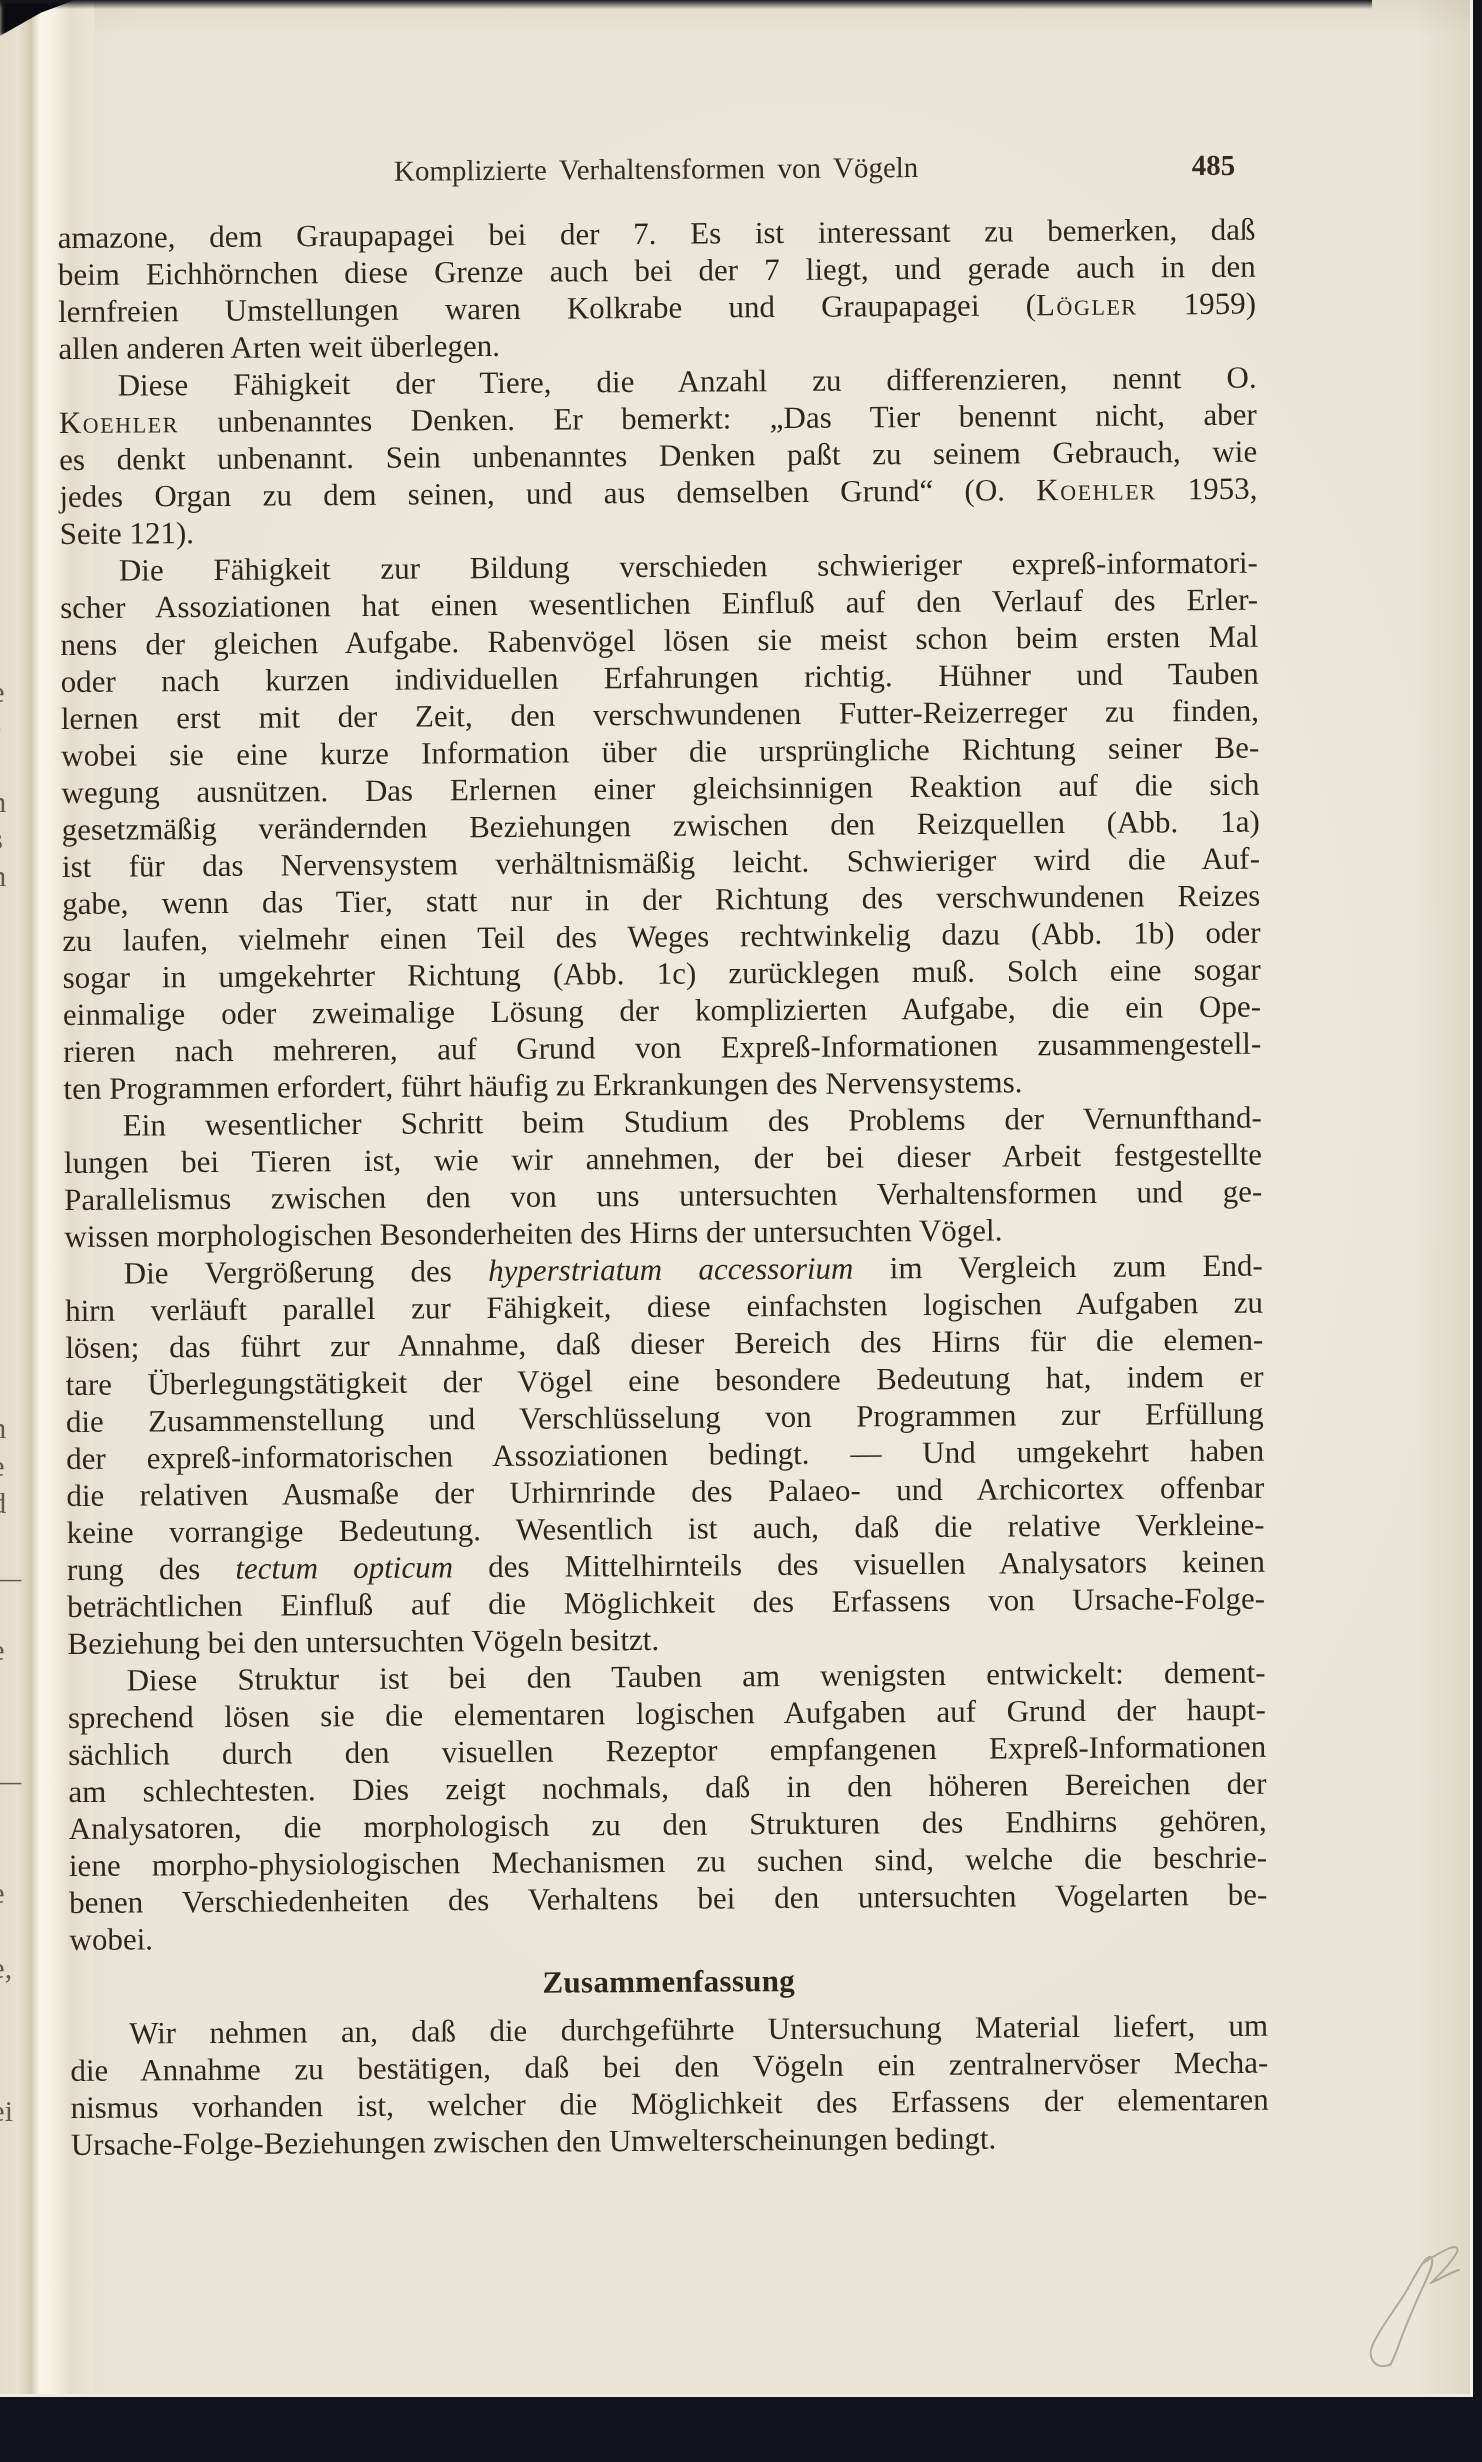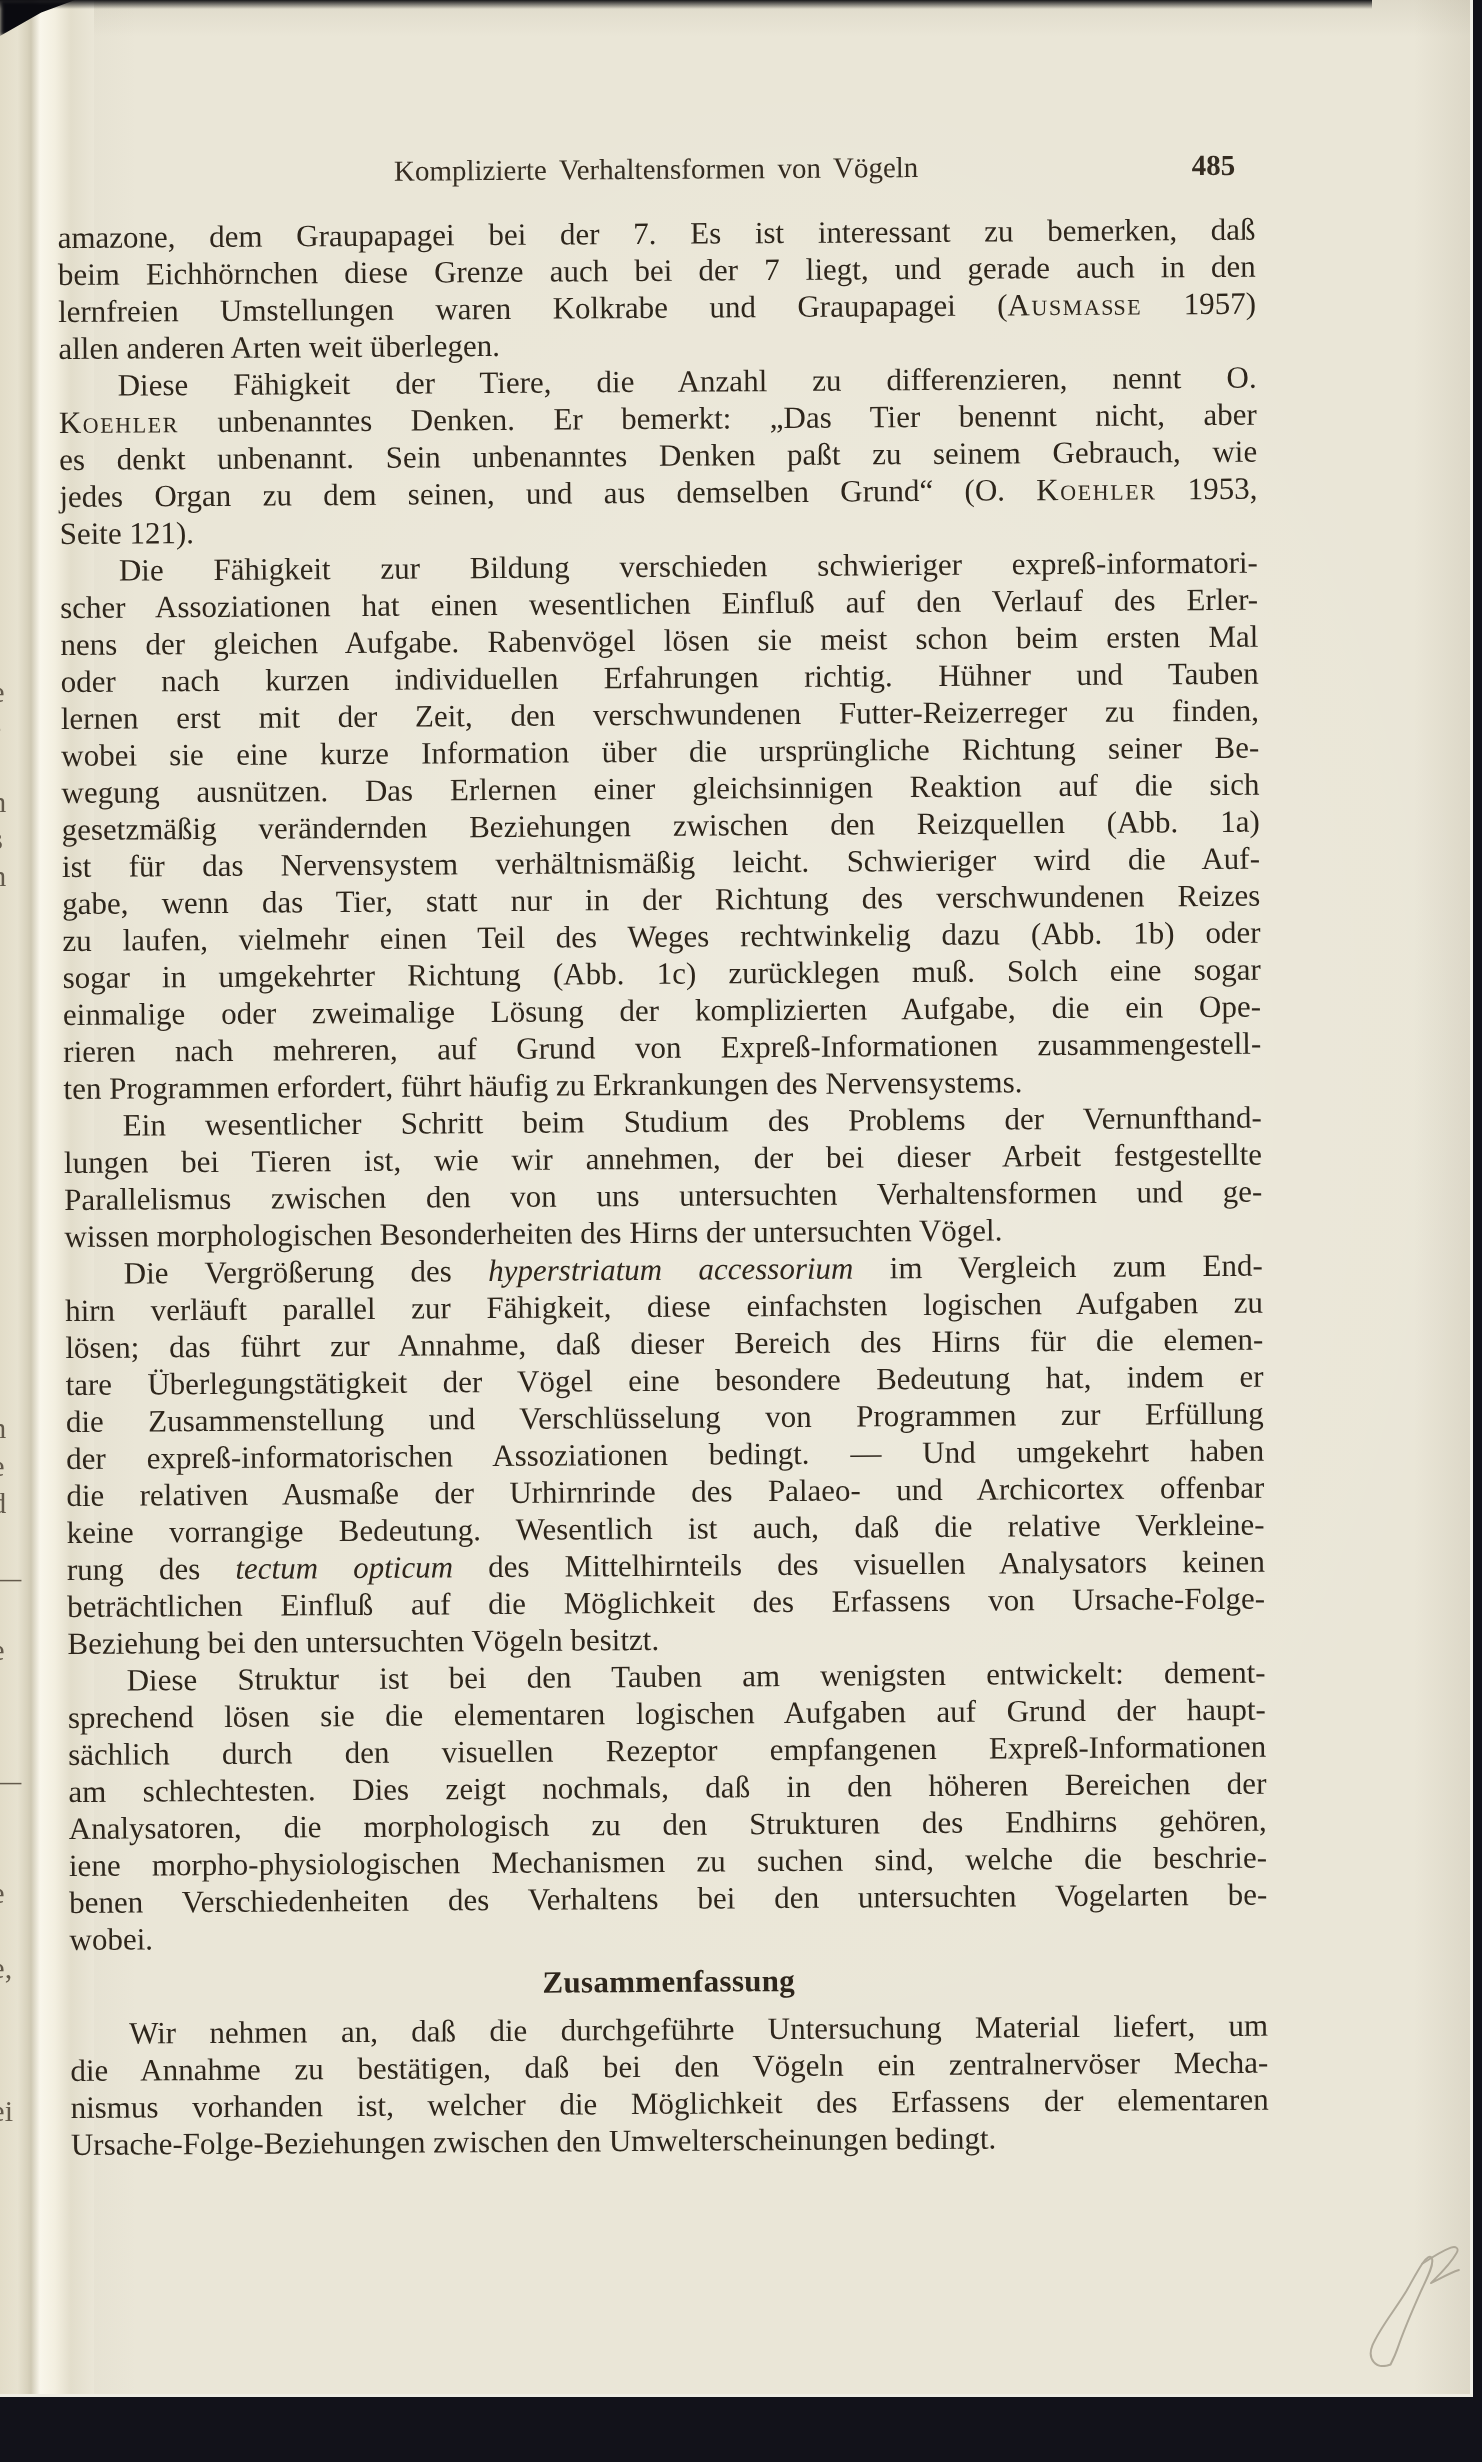--- a/index.html
+++ b/index.html
@@ -116,21 +116,21 @@
 
     <div class="content">
       <div class="runhead">
         <span class="rh-title">Komplizierte Verhaltensformen von Vögeln</span>
         <span class="rh-page">485</span>
       </div>
       <div id="bodytext">
           <div class="para">
             <div class="line"><span>amazone, dem Graupapagei bei der 7. Es ist interessant zu bemerken, daß</span></div>
             <div class="line"><span>beim Eichhörnchen diese Grenze auch bei der 7 liegt, und gerade auch in den</span></div>
-            <div class="line"><span>lernfreien Umstellungen waren Kolkrabe und Graupapagei (</span><span class="sc">Ausmaße</span><span> 1957)</span></div>
+            <div class="line"><span>lernfreien Umstellungen waren Kolkrabe und Graupapagei (</span><span class="sc">Lögler</span><span> 1959)</span></div>
             <div class="line last"><span>allen anderen Arten weit überlegen.</span></div>
           </div>
           <div class="para indent">
             <div class="line"><span>Diese Fähigkeit der Tiere, die Anzahl zu differenzieren, nennt O.</span></div>
             <div class="line"><span class="sc">Koehler</span><span> unbenanntes Denken. Er bemerkt: „Das Tier benennt nicht, aber</span></div>
             <div class="line"><span>es denkt unbenannt. Sein unbenanntes Denken paßt zu seinem Gebrauch, wie</span></div>
             <div class="line"><span>jedes Organ zu dem seinen, und aus demselben Grund“ (O. </span><span class="sc">Koehler</span><span> 1953,</span></div>
             <div class="line last"><span>Seite 121).</span></div>
           </div>
           <div class="para indent">

